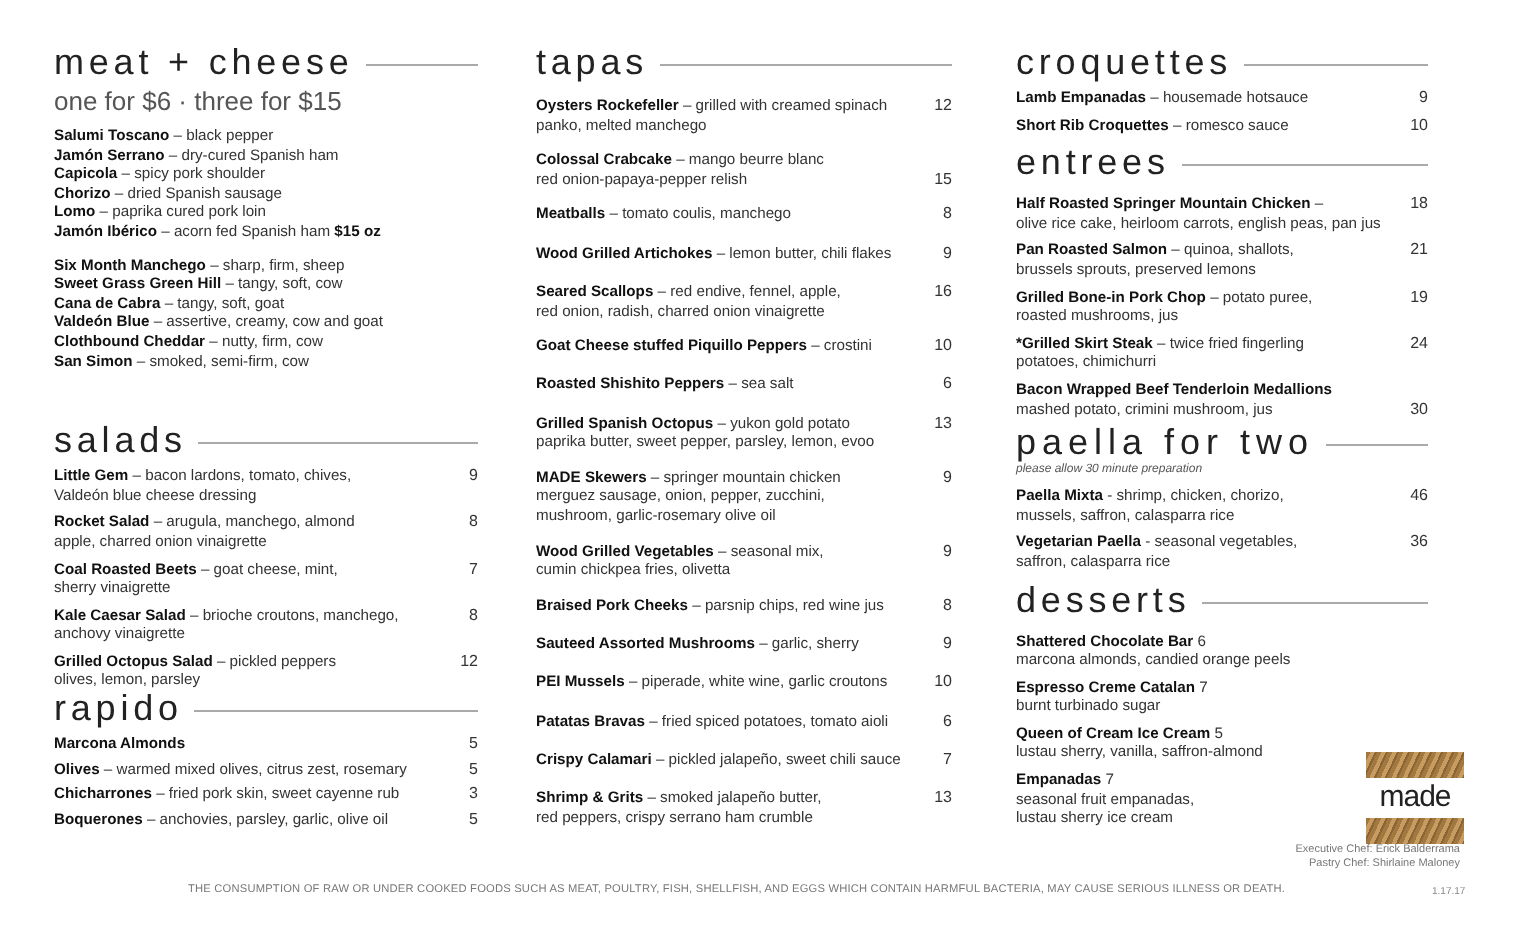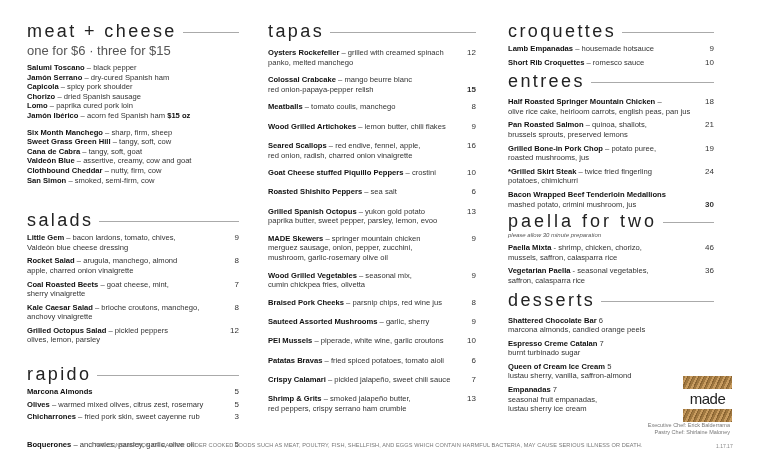--- a/index.html
+++ b/index.html
@@ -12,21 +12,21 @@
   .sec-head { display:flex; align-items:center; font-size:18px; letter-spacing:2.4px;
     color:#222; margin:0 0 4px 0; height:18px; }
   .sec-head .rule { flex:1; height:1px; background:#aaa; margin-left:6px; margin-top:2px; }
   .note { font-size:13px; color:#555; margin:-1px 0 5px 0; }
   .note.it { font-style:italic; font-size:6px; margin-top:-2px; }
   .item { font-size:7.6px; line-height:9.6px; display:flex; justify-content:space-between; }
   .item .txt { flex:1; }
   .item b { font-weight:bold; color:#111; }
   .item .desc { color:#333; }
   .item .price { width:14px; text-align:right; color:#333; font-size:8px; }
-  .item .price.low { align-self:flex-end;font-weight:bold; }
+  .item .price.low { align-self:flex-end; }
   .gap { height:4px; }
   .gap2 { height:7px; }
   .tapas .item { margin-bottom:9.7px; }
   .tapas .item.two { margin-bottom:8px; }
   .logo { position:absolute; left:683px; top:376px; width:49px; height:48px; }
   .logo .wood { height:13px; background:repeating-linear-gradient(115deg,#a07840 0 2px,#c89c60 2px 4px,#8a6432 4px 5px); }
   .logo .word { font-size:15px; line-height:20px; text-align:center; color:#222; letter-spacing:-0.5px; }
   .chef { position:absolute; right:38px; top:422px; font-size:5.5px; line-height:7px; color:#777; text-align:right; }
   .footer { position:absolute; left:94px; top:442px; font-size:5.6px; color:#777; letter-spacing:0.1px; }
   .date { position:absolute; left:716px; top:443px; font-size:5px; color:#888; }
@@ -101,33 +101,33 @@
   <div class="item">
       <span class="txt"><b>Kale Caesar Salad</b> <span class="desc">– brioche croutons, manchego,</span><br><span class="desc">anchovy vinaigrette</span></span>
       <span class="price">8</span>
     </div>
   <div class="gap"></div>
   <div class="item">
       <span class="txt"><b>Grilled Octopus Salad</b> <span class="desc">– pickled peppers</span><br><span class="desc">olives, lemon, parsley</span></span>
       <span class="price">12</span>
     </div>
 
-  <div class="sec-head" style="margin-top:20px">
+  <div class="sec-head" style="margin-top:0">
       <span>rapido</span>
       <span class="rule"></span>
     </div>
   <div class="item" style="margin-bottom:3px">
       <span class="txt"><b>Marcona Almonds</b> <span class="desc"></span></span>
       <span class="price">5</span>
     </div>
   <div class="item" style="margin-bottom:3px">
       <span class="txt"><b>Olives</b> <span class="desc">– warmed mixed olives, citrus zest, rosemary</span></span>
       <span class="price">5</span>
     </div>
-  <div class="item" style="margin-bottom:18px">
+  <div class="item" style="margin-bottom:3px">
       <span class="txt"><b>Chicharrones</b> <span class="desc">– fried pork skin, sweet cayenne rub</span></span>
       <span class="price">3</span>
     </div>
   <div class="item">
       <span class="txt"><b>Boquerones</b> <span class="desc">– anchovies, parsley, garlic, olive oil</span></span>
       <span class="price">5</span>
     </div>
 </div>
 
 <div class="col tapas" id="col2">

